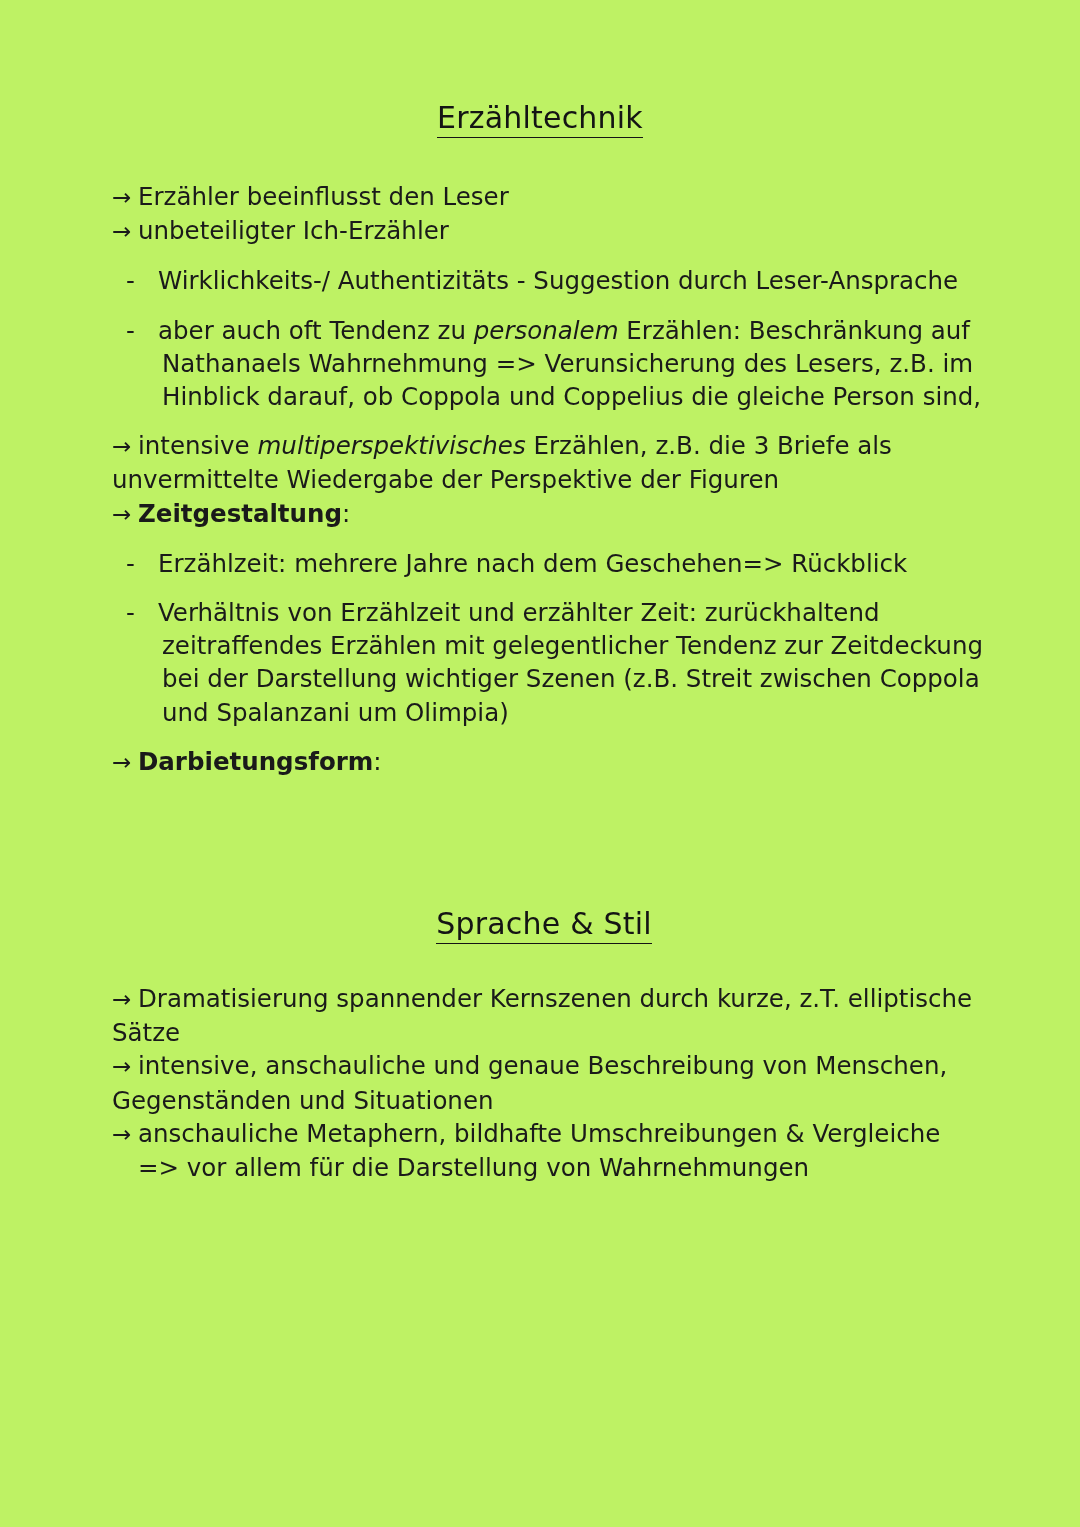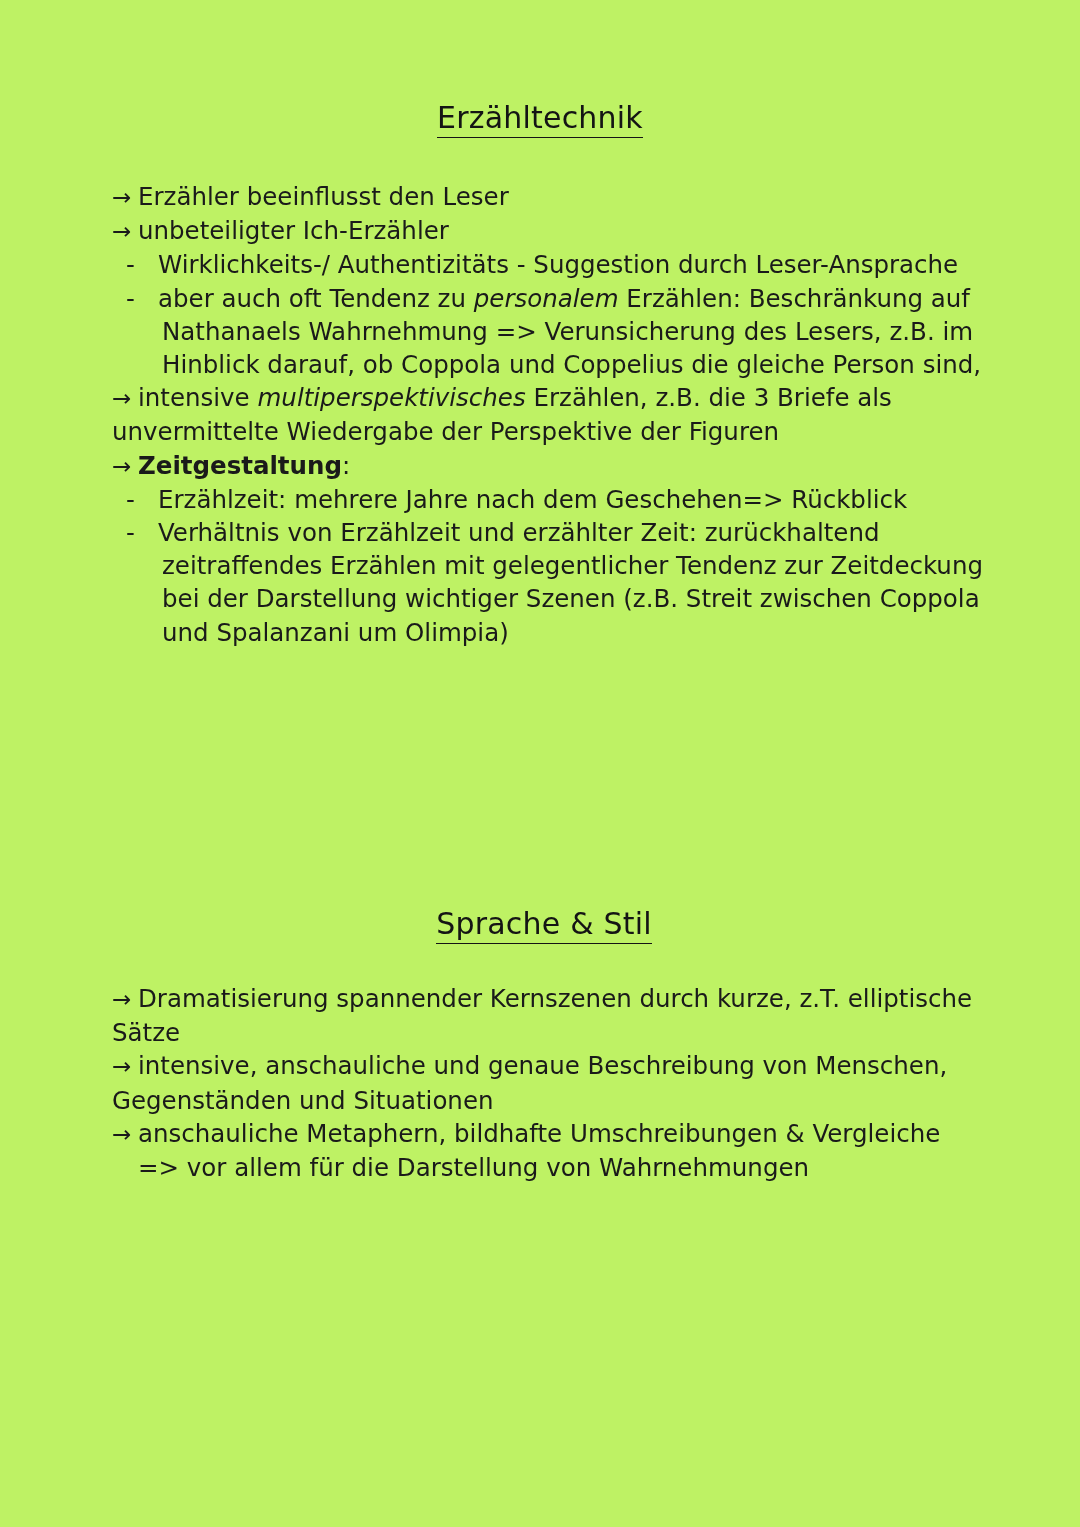--- a/index.html
+++ b/index.html
@@ -54,21 +54,21 @@
     margin-left: 0;
   }
   .arrow-line .arrow {
     display: inline-block;
     width: 26px;
     font-size: 23px;
   }
 
   
   .dash-line {
-    margin: 0;
+    margin: 16px;
     padding-left: 50px;
     text-indent: -18px;
     margin-left: 0;
   }
   .dash-line .dash {
     display: inline-block;
     width: 14px;
   }
 
   .bold { font-weight: 700; }
@@ -93,20 +93,21 @@
     <p class="dash-line"><span class="dash">-</span><span><span>aber auch oft Tendenz zu </span><span class="ital">personalem</span><span> Erzählen: Beschränkung auf Nathanaels Wahrnehmung =&gt; Verunsicherung des Lesers, z.B. im Hinblick darauf, ob Coppola und Coppelius die gleiche Person sind,</span></span></p>
 
     <p class="arrow-line"><span class="arrow">→</span><span><span>intensive </span><span class="ital">multiperspektivisches</span><span> Erzählen, z.B. die 3 Briefe als unvermittelte Wiedergabe der Perspektive der Figuren</span></span></p>
 
     <p class="arrow-line"><span class="arrow">→</span><span class="bold">Zeitgestaltung</span><span>:</span></p>
 
     <p class="dash-line"><span class="dash">-</span><span>Erzählzeit: mehrere Jahre nach dem Geschehen=&gt; Rückblick</span></p>
 
     <p class="dash-line"><span class="dash">-</span><span>Verhältnis von Erzählzeit und erzählter Zeit: zurückhaltend zeitraffendes Erzählen mit gelegentlicher Tendenz zur Zeitdeckung bei der Darstellung wichtiger Szenen (z.B. Streit zwischen Coppola und Spalanzani um Olimpia)</span></p>
 
+    <p class="arrow-line"><span class="arrow">→</span><span class="bold">Darbietungsform</span><span>:</span></p>
 
 
 
   </div>
 
   <div class="section-heading" id="heading-2"><span class="ul">Sprache &amp; Stil</span></div>
 
   <div class="block" id="block-2">
 
     <p class="arrow-line"><span class="arrow">→</span><span>Dramatisierung spannender Kernszenen durch kurze, z.T. elliptische Sätze</span></p>

